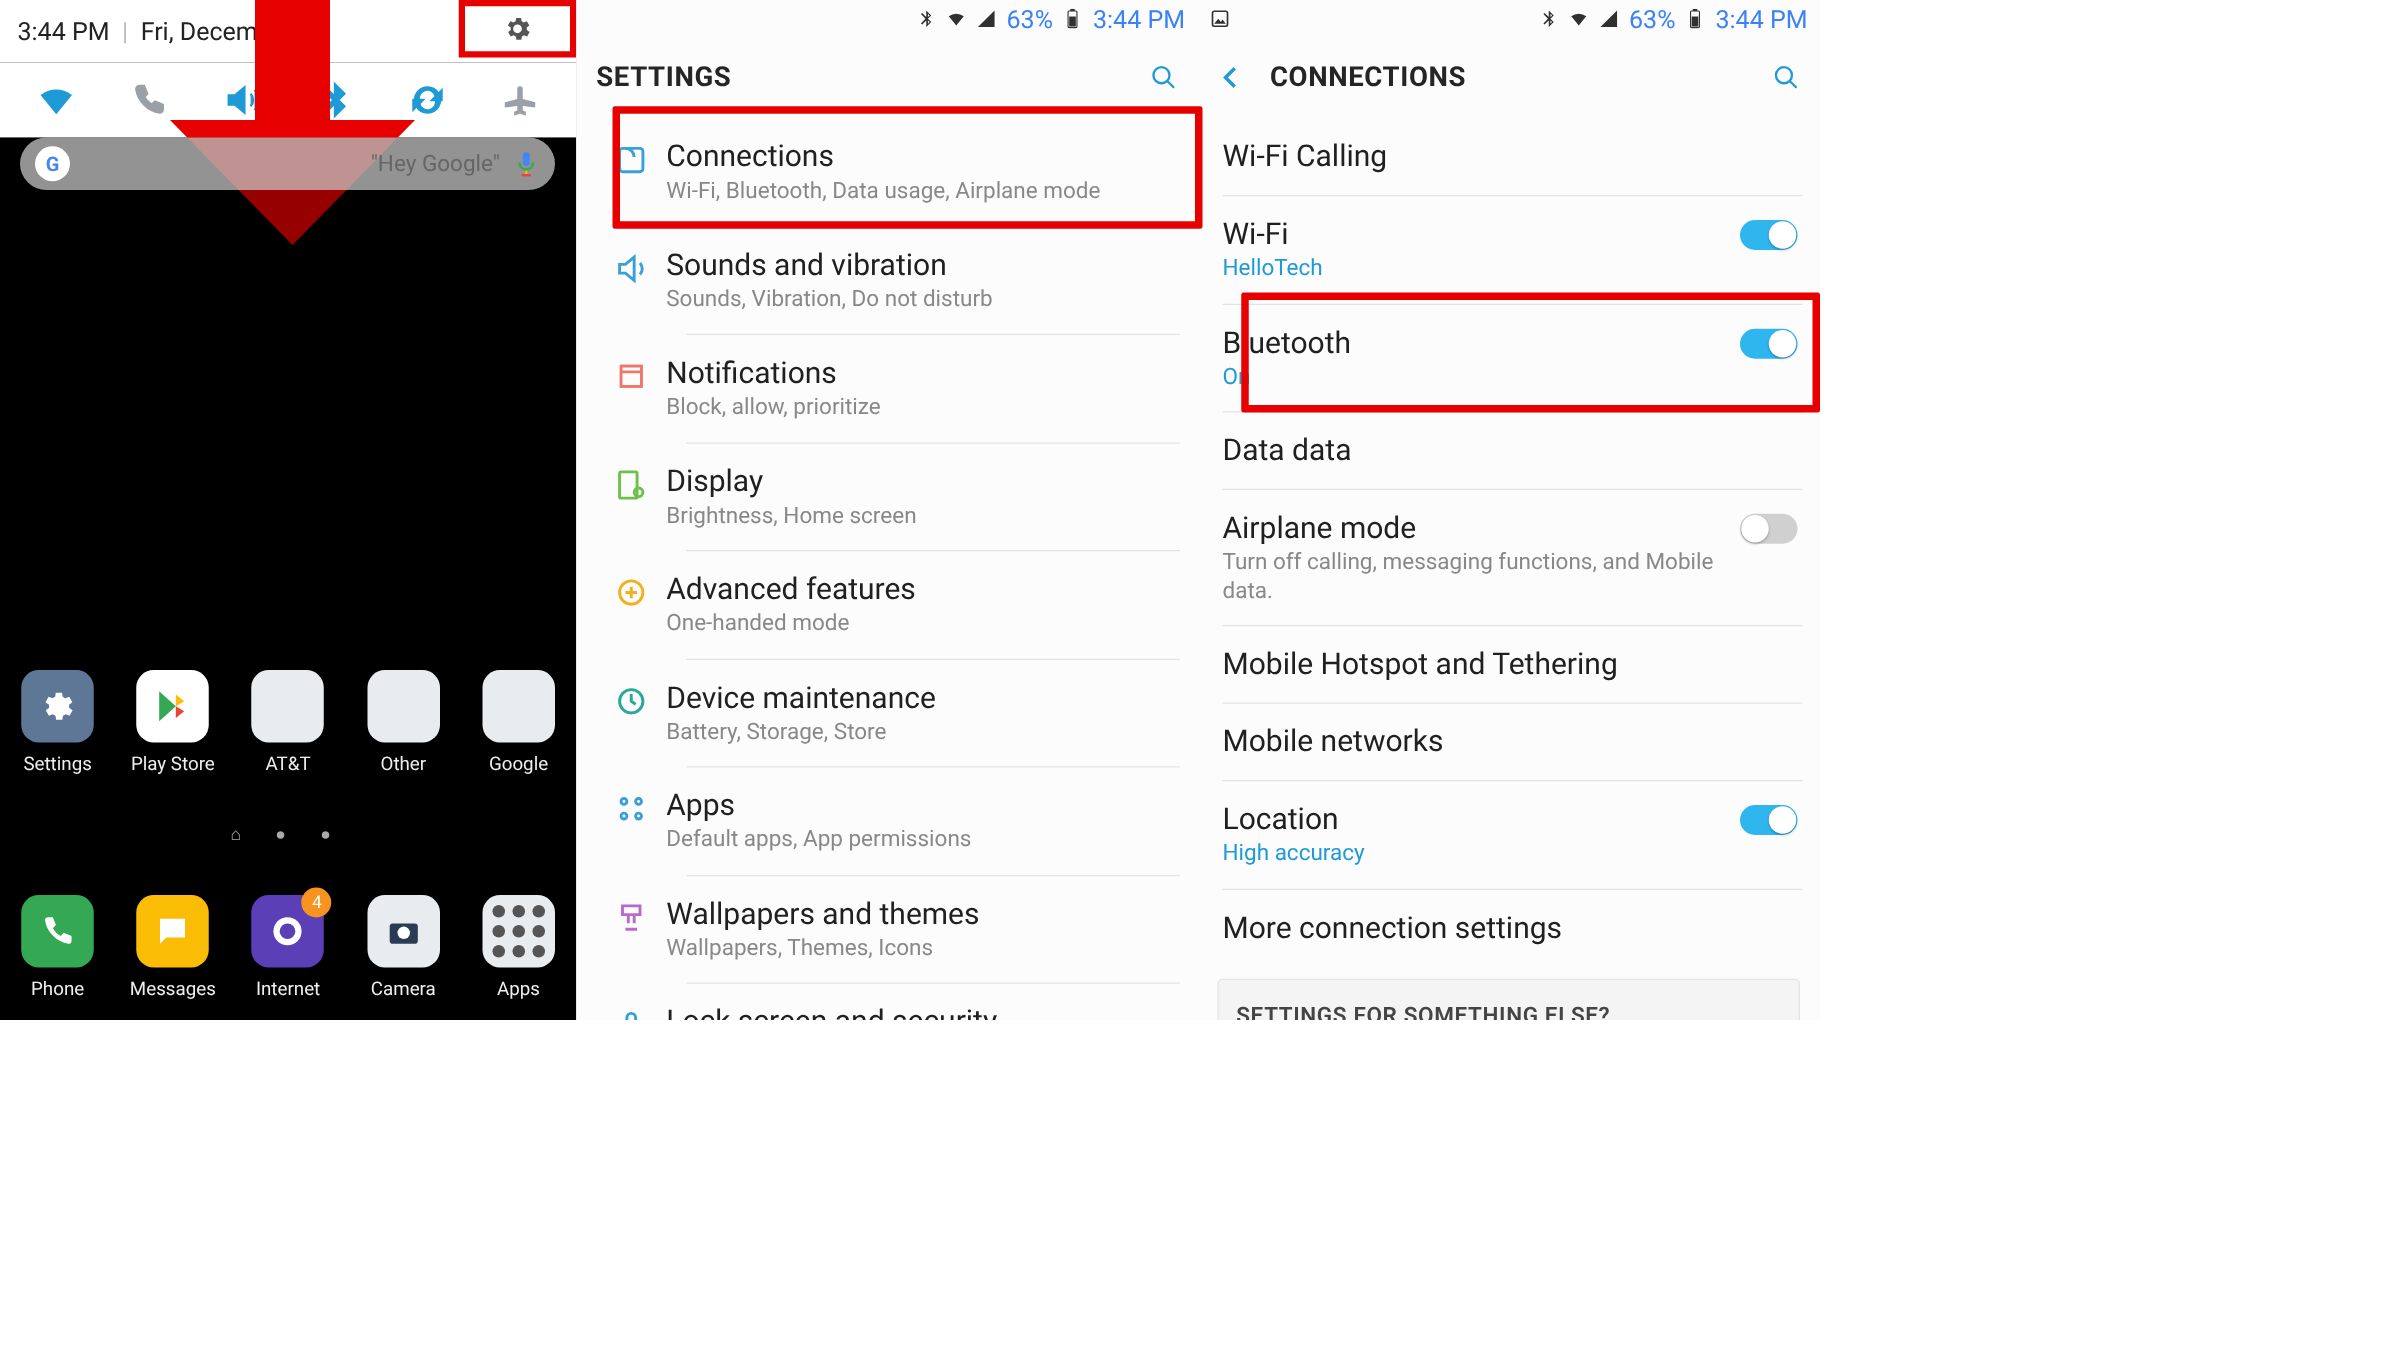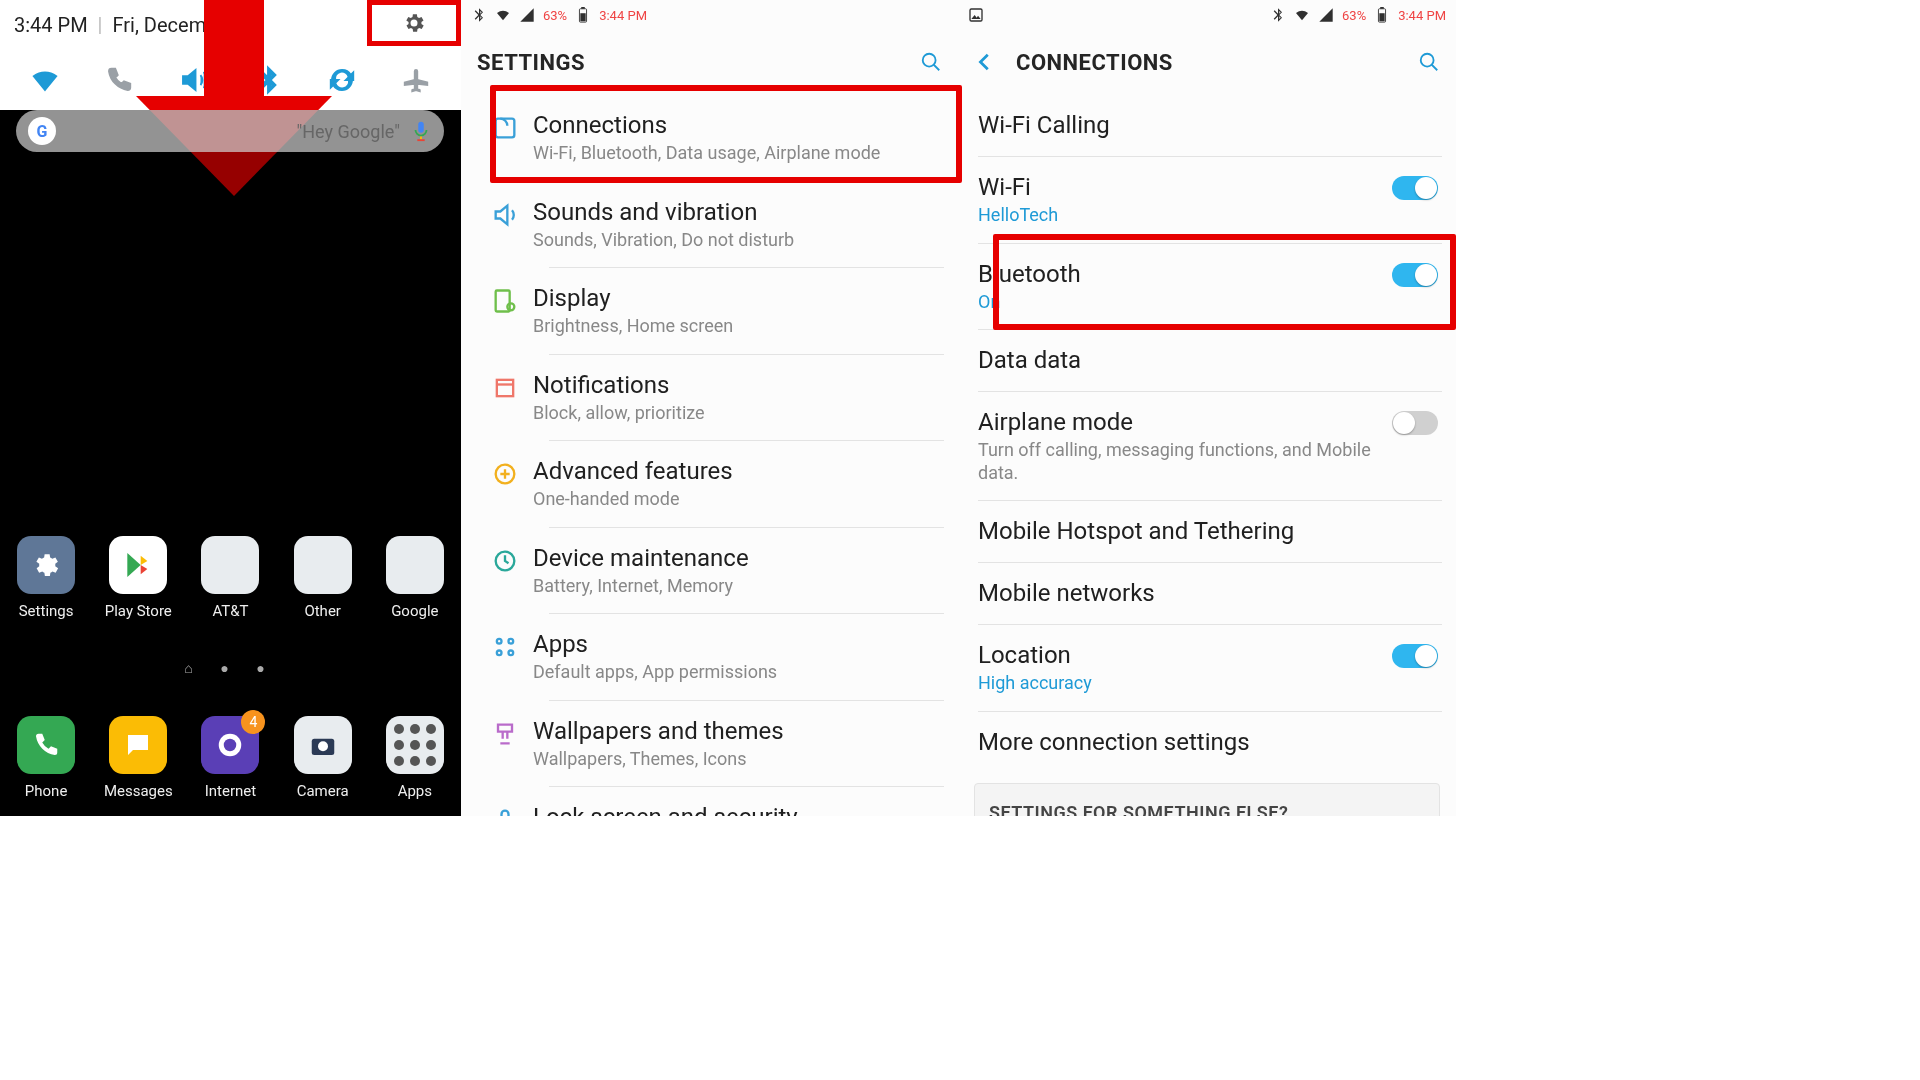--- a/index.html
+++ b/index.html
@@ -30,21 +30,21 @@
 .icon-grid { position:absolute; left:0; width:100%; display:flex; justify-content:space-around; }
 .row1 { bottom:196px; } .row2 { bottom:16px; }
 .app { width:80px; display:flex; flex-direction:column; align-items:center; color:#eee; font-size:15px; }
 .app .tile { width:58px; height:58px; border-radius:14px; margin-bottom:8px; display:flex; align-items:center; justify-content:center; position:relative; }
 .badge { position:absolute; top:-6px; right:-6px; width:24px; height:24px; border-radius:50%; background:#f7931e; color:#fff; font-size:14px; display:flex; align-items:center; justify-content:center; }
 .dots { position:absolute; left:0; right:0; bottom:140px; text-align:center; color:#aaa; font-size:14px; letter-spacing:12px; }
 .grid9 { display:grid; grid-template-columns:repeat(3,10px); grid-template-rows:repeat(3,10px); gap:6px; }
 .grid9 span { width:10px; height:10px; border-radius:50%; background:#555; }
 
 
-.statusbar { height:30px; display:flex; align-items:center; padding:0 10px; font-size:13px; color:#ef4444; gap:8px; }
+.statusbar { height:30px; display:flex; align-items:center; justify-content:flex-end; padding:0 10px; font-size:20px; color:#3b82f6; gap:8px; }
 .statusbar .ic { width:16px; height:16px; }
 .hdr { height:64px; display:flex; align-items:center; padding:0 16px; font-size:22px; font-weight:700; color:#252525; letter-spacing:.5px; }
 .hdr svg { width:22px; height:22px; }
 .hdr .title { flex:1; }
 .list { padding:0; }
 .item { display:flex; align-items:flex-start; padding:16px 18px 16px 16px; position:relative; }
 .item + .item::before { content:""; position:absolute; left:88px; right:14px; top:0; height:1px; background:#e3e3e3; }
 #p3 .item + .item::before { left:20px; }
 .item .ic { width:56px; display:flex; justify-content:center; padding-top:4px; }
 .item .body { flex:1; }
@@ -265,63 +265,63 @@
           </svg>
     </div>
     <div class="body">
       <div class="ttl">Sounds and vibration</div>
       <div class="sub">Sounds, Vibration, Do not disturb</div>
     </div>
   </div>
   <div class="item">
     <div class="ic">
       <svg width="28" height="28" viewBox="0 0 24 24">
+            <rect x="5" y="5" width="14" height="14" fill="none" stroke="#ef776a" stroke-width="2"></rect>
+            <line x1="5" y1="9" x2="19" y2="9" stroke="#ef776a" stroke-width="2"></line>
+          </svg>
+    </div>
+    <div class="body">
+      <div class="ttl">Notifications</div>
+      <div class="sub">Block, allow, prioritize</div>
+    </div>
+  </div>
+  <div class="item">
+    <div class="ic">
+      <svg width="28" height="28" viewBox="0 0 24 24">
             <rect x="4" y="3" width="12" height="18" rx="1" fill="none" stroke="#6fbf4b" stroke-width="2"></rect>
             <circle cx="17" cy="17" r="3" fill="none" stroke="#6fbf4b" stroke-width="2"></circle>
           </svg>
     </div>
     <div class="body">
       <div class="ttl">Display</div>
       <div class="sub">Brightness, Home screen</div>
     </div>
   </div>
   <div class="item">
     <div class="ic">
       <svg width="28" height="28" viewBox="0 0 24 24">
-            <rect x="5" y="5" width="14" height="14" fill="none" stroke="#ef776a" stroke-width="2"></rect>
-            <line x1="5" y1="9" x2="19" y2="9" stroke="#ef776a" stroke-width="2"></line>
-          </svg>
-    </div>
-    <div class="body">
-      <div class="ttl">Notifications</div>
-      <div class="sub">Block, allow, prioritize</div>
-    </div>
-  </div>
-  <div class="item">
-    <div class="ic">
-      <svg width="28" height="28" viewBox="0 0 24 24">
             <circle cx="12" cy="12" r="8" fill="none" stroke="#f2b01e" stroke-width="2"></circle>
             <path d="M12 8v8M8 12h8" stroke="#f2b01e" stroke-width="2"></path>
           </svg>
     </div>
     <div class="body">
       <div class="ttl">Advanced features</div>
       <div class="sub">One-handed mode</div>
     </div>
   </div>
   <div class="item">
     <div class="ic">
       <svg width="28" height="28" viewBox="0 0 24 24">
             <circle cx="12" cy="12" r="8" fill="none" stroke="#2aa89a" stroke-width="2"></circle>
             <path d="M12 7v5l3 2" stroke="#2aa89a" stroke-width="2" fill="none"></path>
           </svg>
     </div>
     <div class="body">
       <div class="ttl">Device maintenance</div>
-      <div class="sub">Battery, Internet, Memory</div>
+      <div class="sub">Battery, Storage, Store</div>
     </div>
   </div>
   <div class="item">
     <div class="ic">
       <svg width="28" height="28" viewBox="0 0 24 24">
             <circle cx="7" cy="7" r="2" fill="none" stroke="#3aa0d8" stroke-width="2"></circle>
             <circle cx="17" cy="7" r="2" fill="none" stroke="#3aa0d8" stroke-width="2"></circle>
             <circle cx="7" cy="17" r="2" fill="none" stroke="#3aa0d8" stroke-width="2"></circle>
             <circle cx="17" cy="17" r="2" fill="none" stroke="#3aa0d8" stroke-width="2"></circle>
           </svg>

